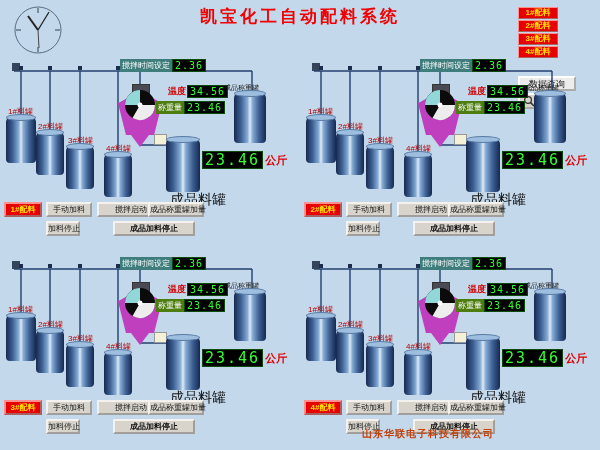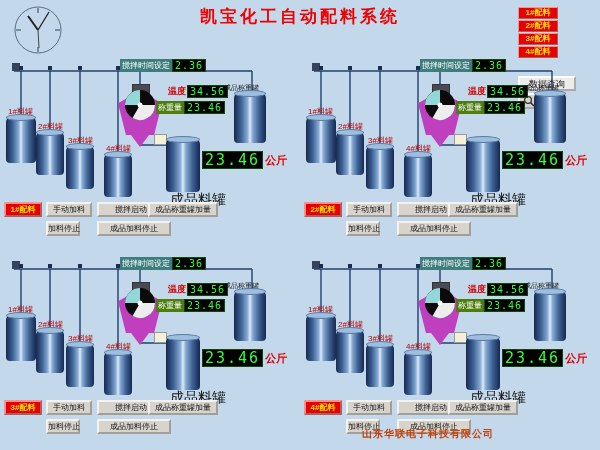--- a/index.html
+++ b/index.html
@@ -57,23 +57,23 @@
   .product-tank{left:166px;top:84px;width:34px;height:53px;}
   .wt-label{left:224px;top:29px;font-size:7px;}
   .weigh-tank{left:234px;top:38px;width:32px;height:50px;}
   
   .btn{position:absolute;height:15px;font-size:8px;padding:0;line-height:12px;cursor:pointer;
        background:#d8d4cc;border:2px outset #f4f2ee;color:#111;white-space:nowrap;}
   .btn.red{background:#e60000;color:#ffe000;font-weight:bold;border:2px outset #ff9090;}
   .sel{left:4px;top:147px;width:38px;}
   .b-manual{left:46px;top:147px;width:46px;}
   .b-stir{left:97px;top:147px;width:68px;}
-  .b-weighadd{left:148px;top:147px;width:70px;font-family:Liberation Mono, monospace;}
+  .b-weighadd{left:148px;top:147px;width:56px;font-family:Liberation Mono, monospace;}
   .b-feedstop{left:46px;top:166px;width:34px;}
-  .b-prodstop{left:97px;top:166px;width:74px;}
+  .b-prodstop{left:113px;top:166px;width:82px;font-weight:bold;}
 </style>
 </head>
 <body>
 
 <div id="screen">
 
   <div id="title">凯宝化工自动配料系统</div>
 
   <svg id="clock" width="52" height="52" viewBox="0 0 52 52">
     <circle cx="26" cy="26" r="23" fill="none" stroke="#5a6b80" stroke-width="1"></circle>

